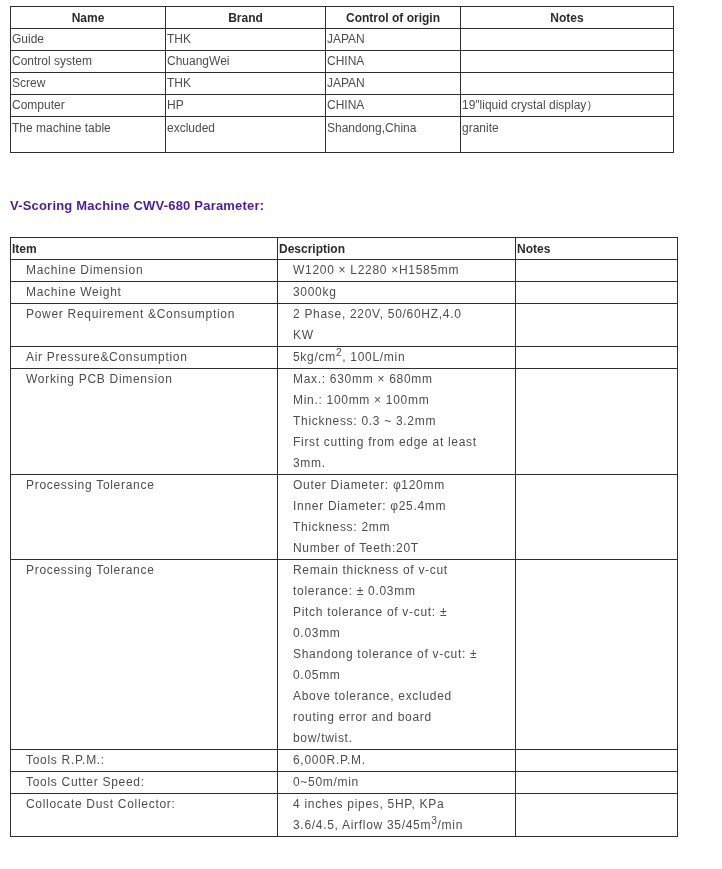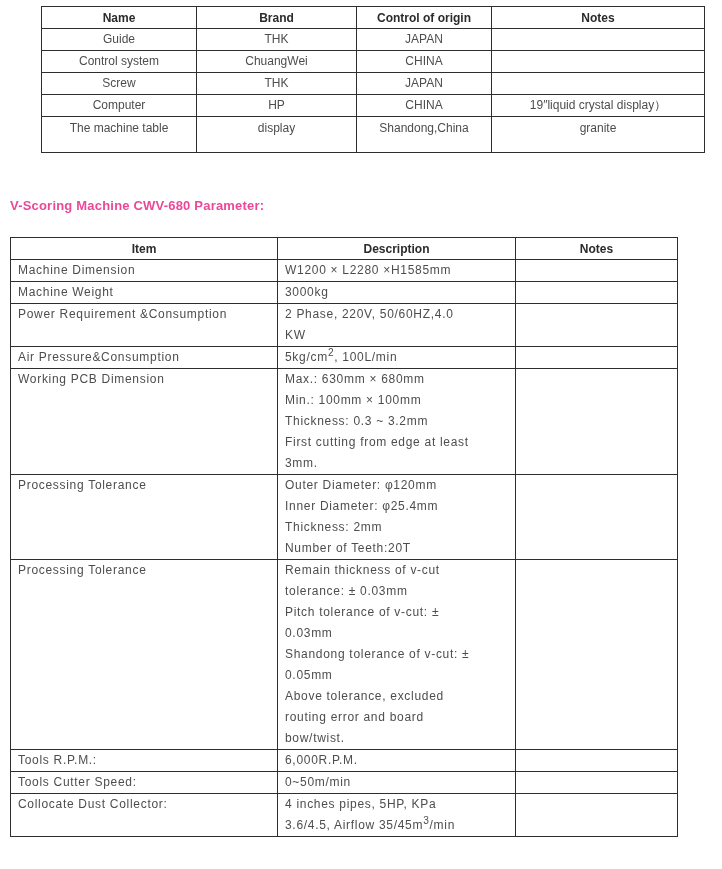--- a/index.html
+++ b/index.html
@@ -23,61 +23,61 @@
     font-size: 12px;
     color: #4d4d4d;
     overflow: hidden;
   }
   th {
     color: #2b2b2b;
     font-weight: bold;
   }
 
   
-  #components-table { width: 663px; margin-left: 31px; }
+  #components-table { width: 663px; }
   #components-table th {
     height: 22px;
     text-align: center;
     vertical-align: middle;
   }
   #components-table td {
     height: 21px;
-    text-align: center;
+    text-align: left;
     vertical-align: middle;
     line-height: 19px;
   }
   #components-table col.c1 { width: 155px; }
   #components-table col.c2 { width: 160px; }
   #components-table col.c3 { width: 135px; }
   #components-table col.c4 { width: 213px; }
   
   #components-table tbody tr:nth-child(5) td {
     height: 36px;
     vertical-align: top;
     padding-top: 2px;
   }
 
   
   .section-heading {
     margin: 45px 0 24px 0;
     font-size: 13px;
     font-weight: bold;
-    color: #ec4899;
+    color: #4c1d95;
     letter-spacing: 0.2px;
   }
 
   
   #parameter-table { width: 667px; }
   #parameter-table th {
     height: 22px;
-    text-align: center;
+    text-align: left;
     vertical-align: middle;
   }
   #parameter-table td {
-    padding: 0 7px;
+    padding: 0 15px;
     vertical-align: top;
     text-align: left;
     line-height: 21px;
     letter-spacing: 0.7px;
   }
   #parameter-table col.c1 { width: 267px; }
   #parameter-table col.c2 { width: 238px; }
   #parameter-table col.c3 { width: 162px; }
   #parameter-table td .cell-line { min-height: 21px; }
   #parameter-table sup {
@@ -123,21 +123,21 @@
         <td></td>
       </tr>
       <tr>
         <td>Computer</td>
         <td>HP</td>
         <td>CHINA</td>
         <td>19″liquid crystal display）</td>
       </tr>
       <tr>
         <td>The machine table</td>
-        <td>display</td>
+        <td>excluded</td>
         <td>Shandong,China</td>
         <td>granite</td>
       </tr>
     </tbody>
 </table>
 
 <div class="section-heading">V-Scoring Machine CWV-680 Parameter:</div>
 
 <table id="parameter-table">
   <colgroup>

